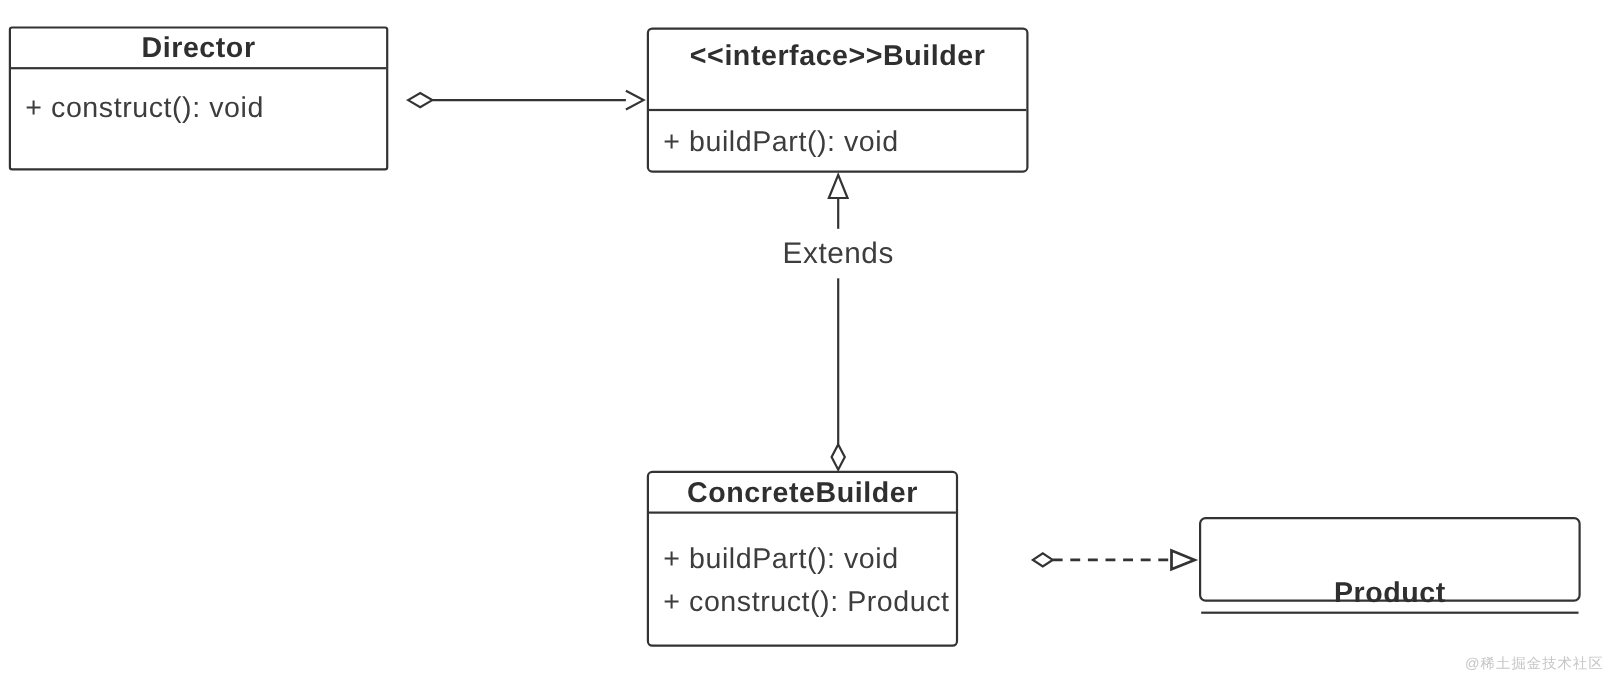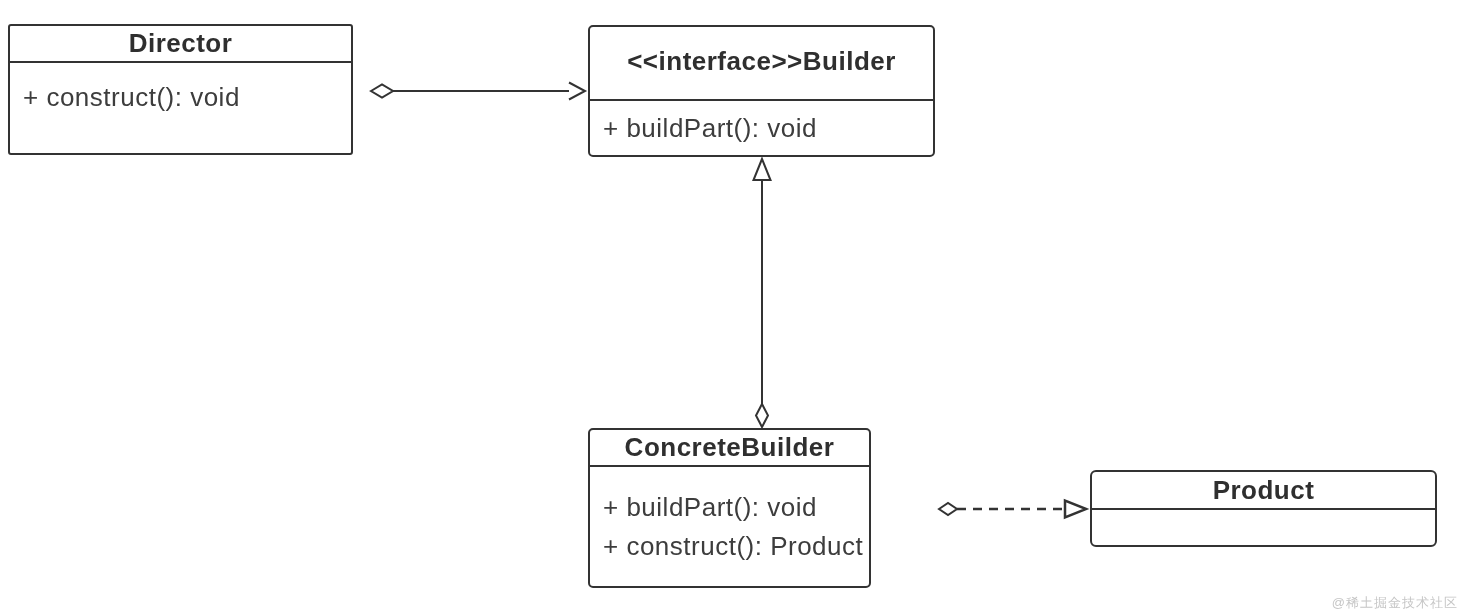--- a/index.html
+++ b/index.html
@@ -55,29 +55,29 @@
     color: #3d3d3d;
     letter-spacing: 0.5px;
     white-space: nowrap;
   }
   
   .box-director { left: 8px; top: 24px; width: 345px; height: 131px; border-radius: 3px; }
   .box-director .uml-title { height: 37px; }
   .box-director .uml-body { height: 64px; padding-top: 4px; }
   
   .box-builder { left: 588px; top: 25px; width: 347px; height: 132px; }
-  .box-builder .uml-title { height: 74px; align-items: flex-start; padding-top: 19px; }
+  .box-builder .uml-title { height: 74px; align-items: flex-start; padding-top: 8px; }
   .box-builder .uml-body { height: 54px; }
   
   .box-concrete { left: 588px; top: 428px; width: 283px; height: 160px; }
   .box-concrete .uml-title { height: 37px; }
   .box-concrete .uml-body { height: 119px; }
   
   .box-product { left: 1090px; top: 470px; width: 347px; height: 77px; border-radius: 6px; }
-  .box-product .uml-title { height: 38px; }
+  .box-product .uml-title { height: 38px; margin-top: 48px; }
   .box-product .uml-body { height: 35px; }
 
   .edge-label {
     position: absolute;
     left: 700px;
     top: 208px;
     width: 124px;
     text-align: center;
     background: #ffffff;
     font-size: 27px;
@@ -140,16 +140,17 @@
       <div class="uml-method">+ buildPart(): void</div>
       <div class="uml-method">+ construct(): Product</div>
     </div>
   </div>
 
   <div class="uml-class box-product">
     <div class="uml-title">Product</div>
     <div class="uml-body"></div>
   </div>
 
+  <div class="edge-label">Extends</div>
 
   <div class="watermark">@稀土掘金技术社区</div>
 
 </div>
 
 </body></html>

